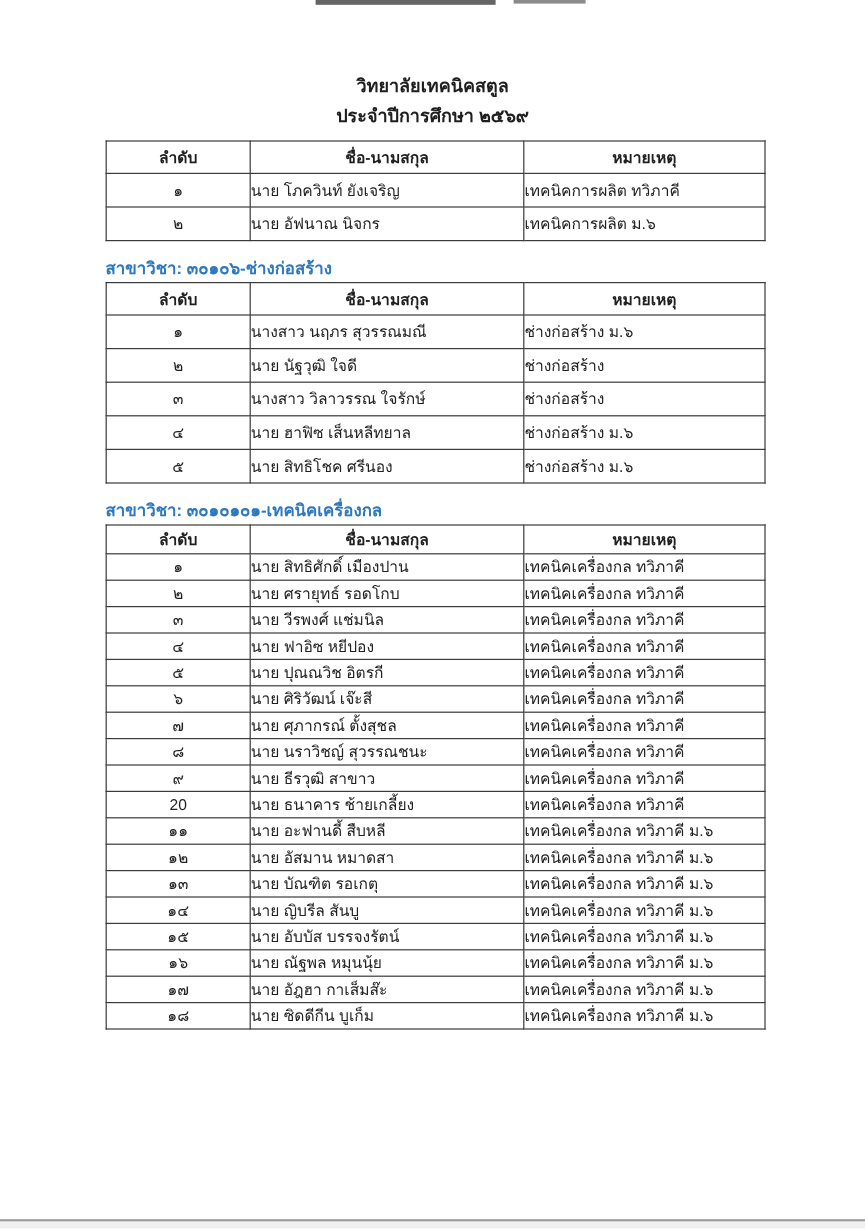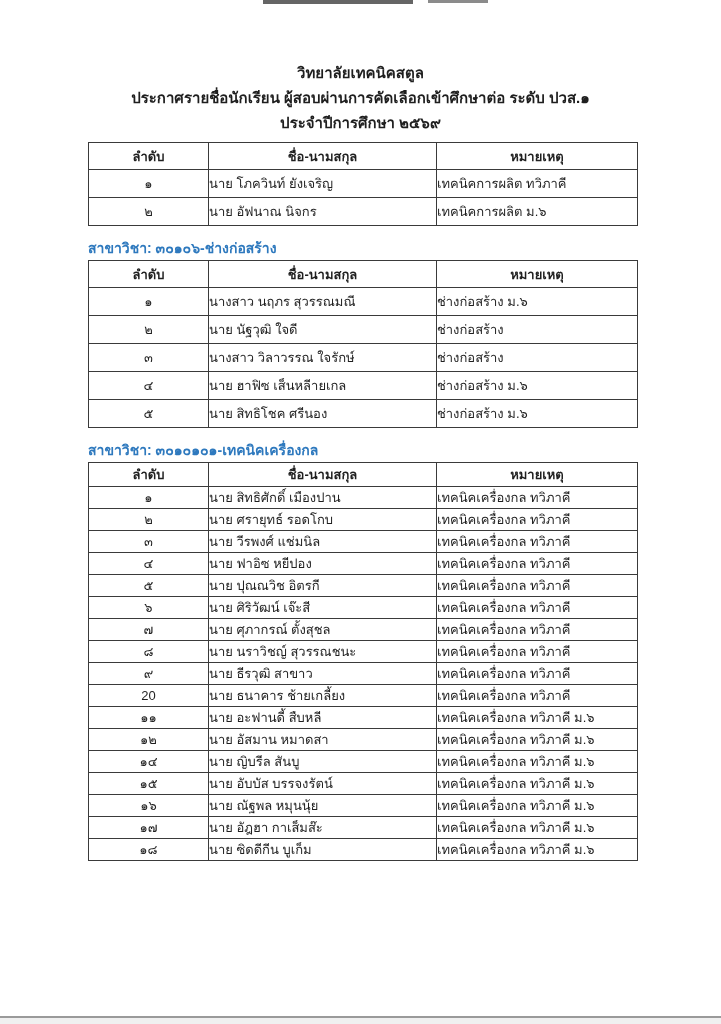--- a/index.html
+++ b/index.html
@@ -105,21 +105,20 @@
 </style>
 </head>
 <body>
 
 <div class="page">
   <div class="scan-artifact-top"></div>
   <div class="scan-artifact-top2"></div>
 
   <div class="titles">
     <div class="title-line">วิทยาลัยเทคนิคสตูล</div>
-    <div class="title-line">ประกาศรายชื่อนักเรียน ผู้สอบผ่านการคัดเลือกเข้าศึกษาต่อ ระดับ ปวส.๑</div>
     <div class="title-line">ประจำปีการศึกษา ๒๕๖๙</div>
   </div>
 
   <div class="content" id="sections">
       <div class="section">
         <table class="results">
           <colgroup>
             <col class="c-no">
             <col class="c-name">
             <col class="c-remark">
@@ -171,21 +170,21 @@
               <td class="cell-name">นาย นัฐวุฒิ ใจดี</td>
               <td class="cell-remark">ช่างก่อสร้าง</td>
             </tr>
             <tr>
               <td class="cell-no">๓</td>
               <td class="cell-name">นางสาว วิลาวรรณ ใจรักษ์</td>
               <td class="cell-remark">ช่างก่อสร้าง</td>
             </tr>
             <tr>
               <td class="cell-no">๔</td>
-              <td class="cell-name">นาย ฮาฟิซ เส็นหลีายเกล</td>
+              <td class="cell-name">นาย ฮาฟิซ เส็นหลีทยาล</td>
               <td class="cell-remark">ช่างก่อสร้าง ม.๖</td>
             </tr>
             <tr>
               <td class="cell-no">๕</td>
               <td class="cell-name">นาย สิทธิโชค ศรีนอง</td>
               <td class="cell-remark">ช่างก่อสร้าง ม.๖</td>
             </tr>
           </tbody>
         </table>
       </div>
@@ -259,20 +258,25 @@
               <td class="cell-no">๑๑</td>
               <td class="cell-name">นาย อะฟานดี้ สืบหลี</td>
               <td class="cell-remark">เทคนิคเครื่องกล ทวิภาคี ม.๖</td>
             </tr>
             <tr>
               <td class="cell-no">๑๒</td>
               <td class="cell-name">นาย อัสมาน หมาดสา</td>
               <td class="cell-remark">เทคนิคเครื่องกล ทวิภาคี ม.๖</td>
             </tr>
             <tr>
+              <td class="cell-no">๑๓</td>
+              <td class="cell-name">นาย บัณฑิต รอเกตุ</td>
+              <td class="cell-remark">เทคนิคเครื่องกล ทวิภาคี ม.๖</td>
+            </tr>
+            <tr>
               <td class="cell-no">๑๔</td>
               <td class="cell-name">นาย ญิบรีล สันบู</td>
               <td class="cell-remark">เทคนิคเครื่องกล ทวิภาคี ม.๖</td>
             </tr>
             <tr>
               <td class="cell-no">๑๕</td>
               <td class="cell-name">นาย อับบัส บรรจงรัตน์</td>
               <td class="cell-remark">เทคนิคเครื่องกล ทวิภาคี ม.๖</td>
             </tr>
             <tr>

